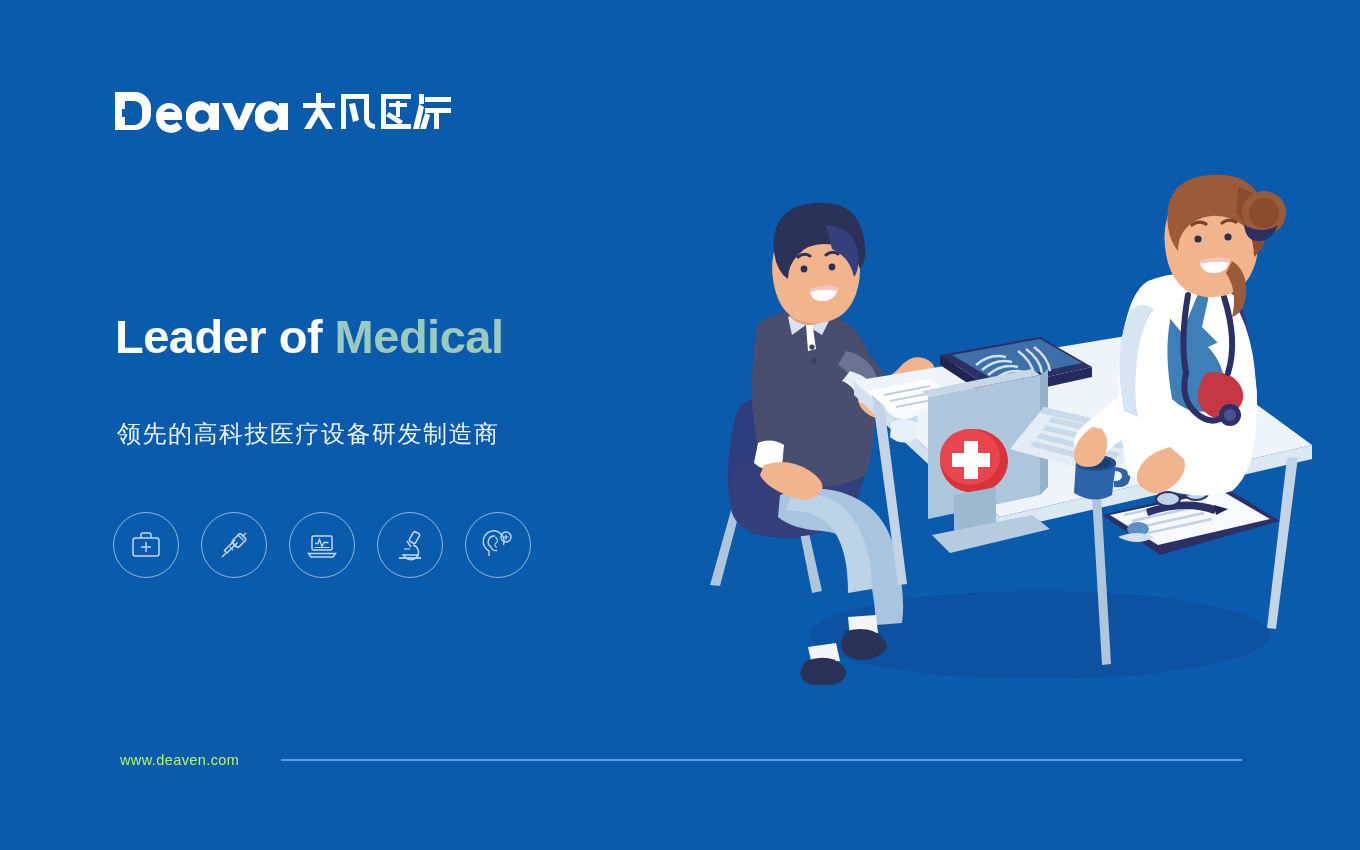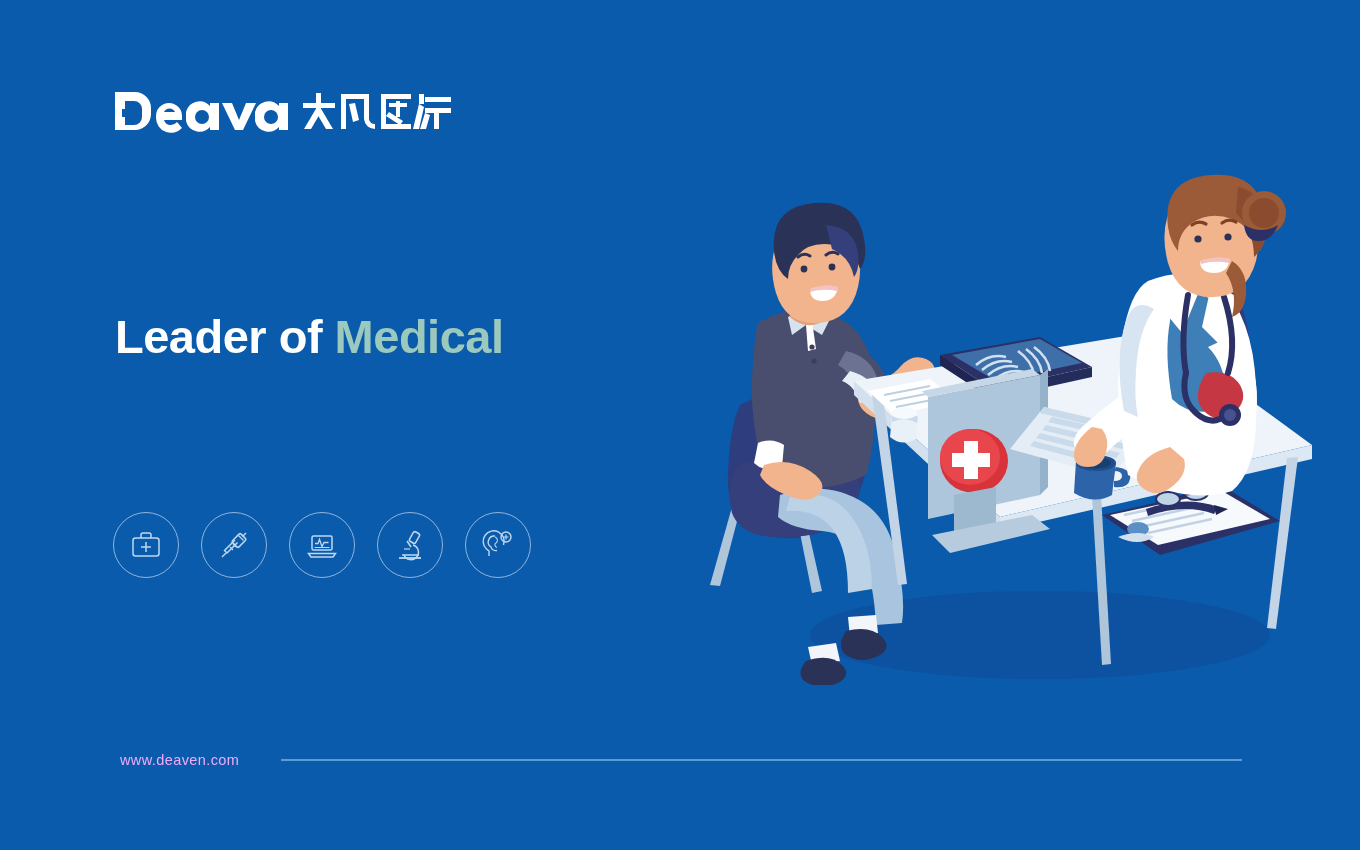--- a/index.html
+++ b/index.html
@@ -82,21 +82,21 @@
     position: absolute;
     left: 120px;
     top: 752px;
     display: flex;
     align-items: center;
     width: 1122px;
   }
   .footer-url {
     font-size: 14.5px;
     letter-spacing: 0.4px;
-    color: #f0abfc;
+    color: #bef264;
     white-space: nowrap;
   }
   .footer-rule {
     flex: 1;
     height: 2px;
     background: #5E9BD2;
     margin-left: 42px;
   }
 
   
@@ -157,20 +157,21 @@
         <rect x="133" y="18" width="5" height="21"></rect>
         <path d="M124 23 l-5 16 h6 l4 -14 z"></path>
       </g>
     </svg>
   </div>
 
   <h1 class="headline">
     <span class="ln"><span>Leader of </span><span class="accent">Medical</span></span>
   </h1>
 
+  <div class="subtitle">领先的高科技医疗设备研发制造商</div>
 
   <div class="icon-row">
 
     <div class="icon-badge">
       <svg width="34" height="34" viewBox="0 0 34 34" fill="none" stroke="#BFD8EE" stroke-width="1.5">
         <rect x="4" y="10" width="26" height="18" rx="2.5"></rect>
         <path d="M12 10 V7 a2 2 0 0 1 2 -2 h6 a2 2 0 0 1 2 2 v3"></path>
         <path d="M17 14 v10 M12 19 h10"></path>
       </svg>
     </div>

